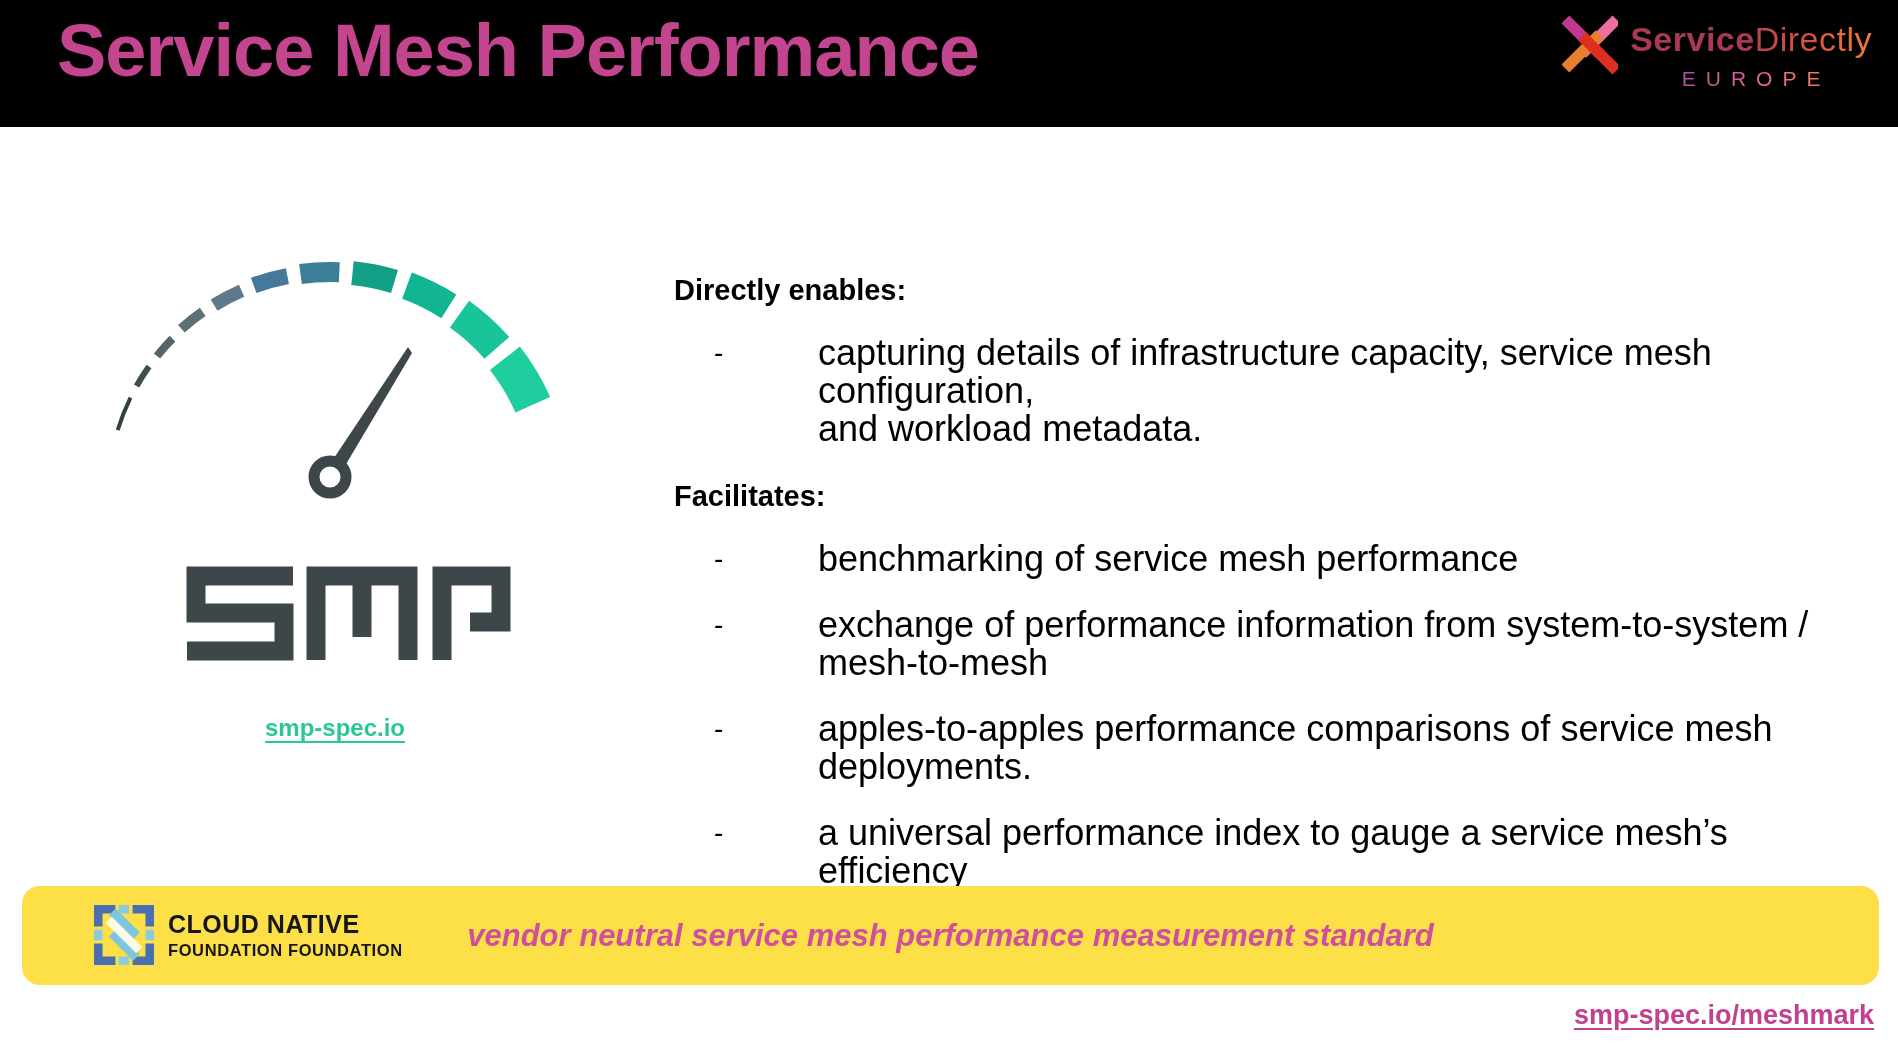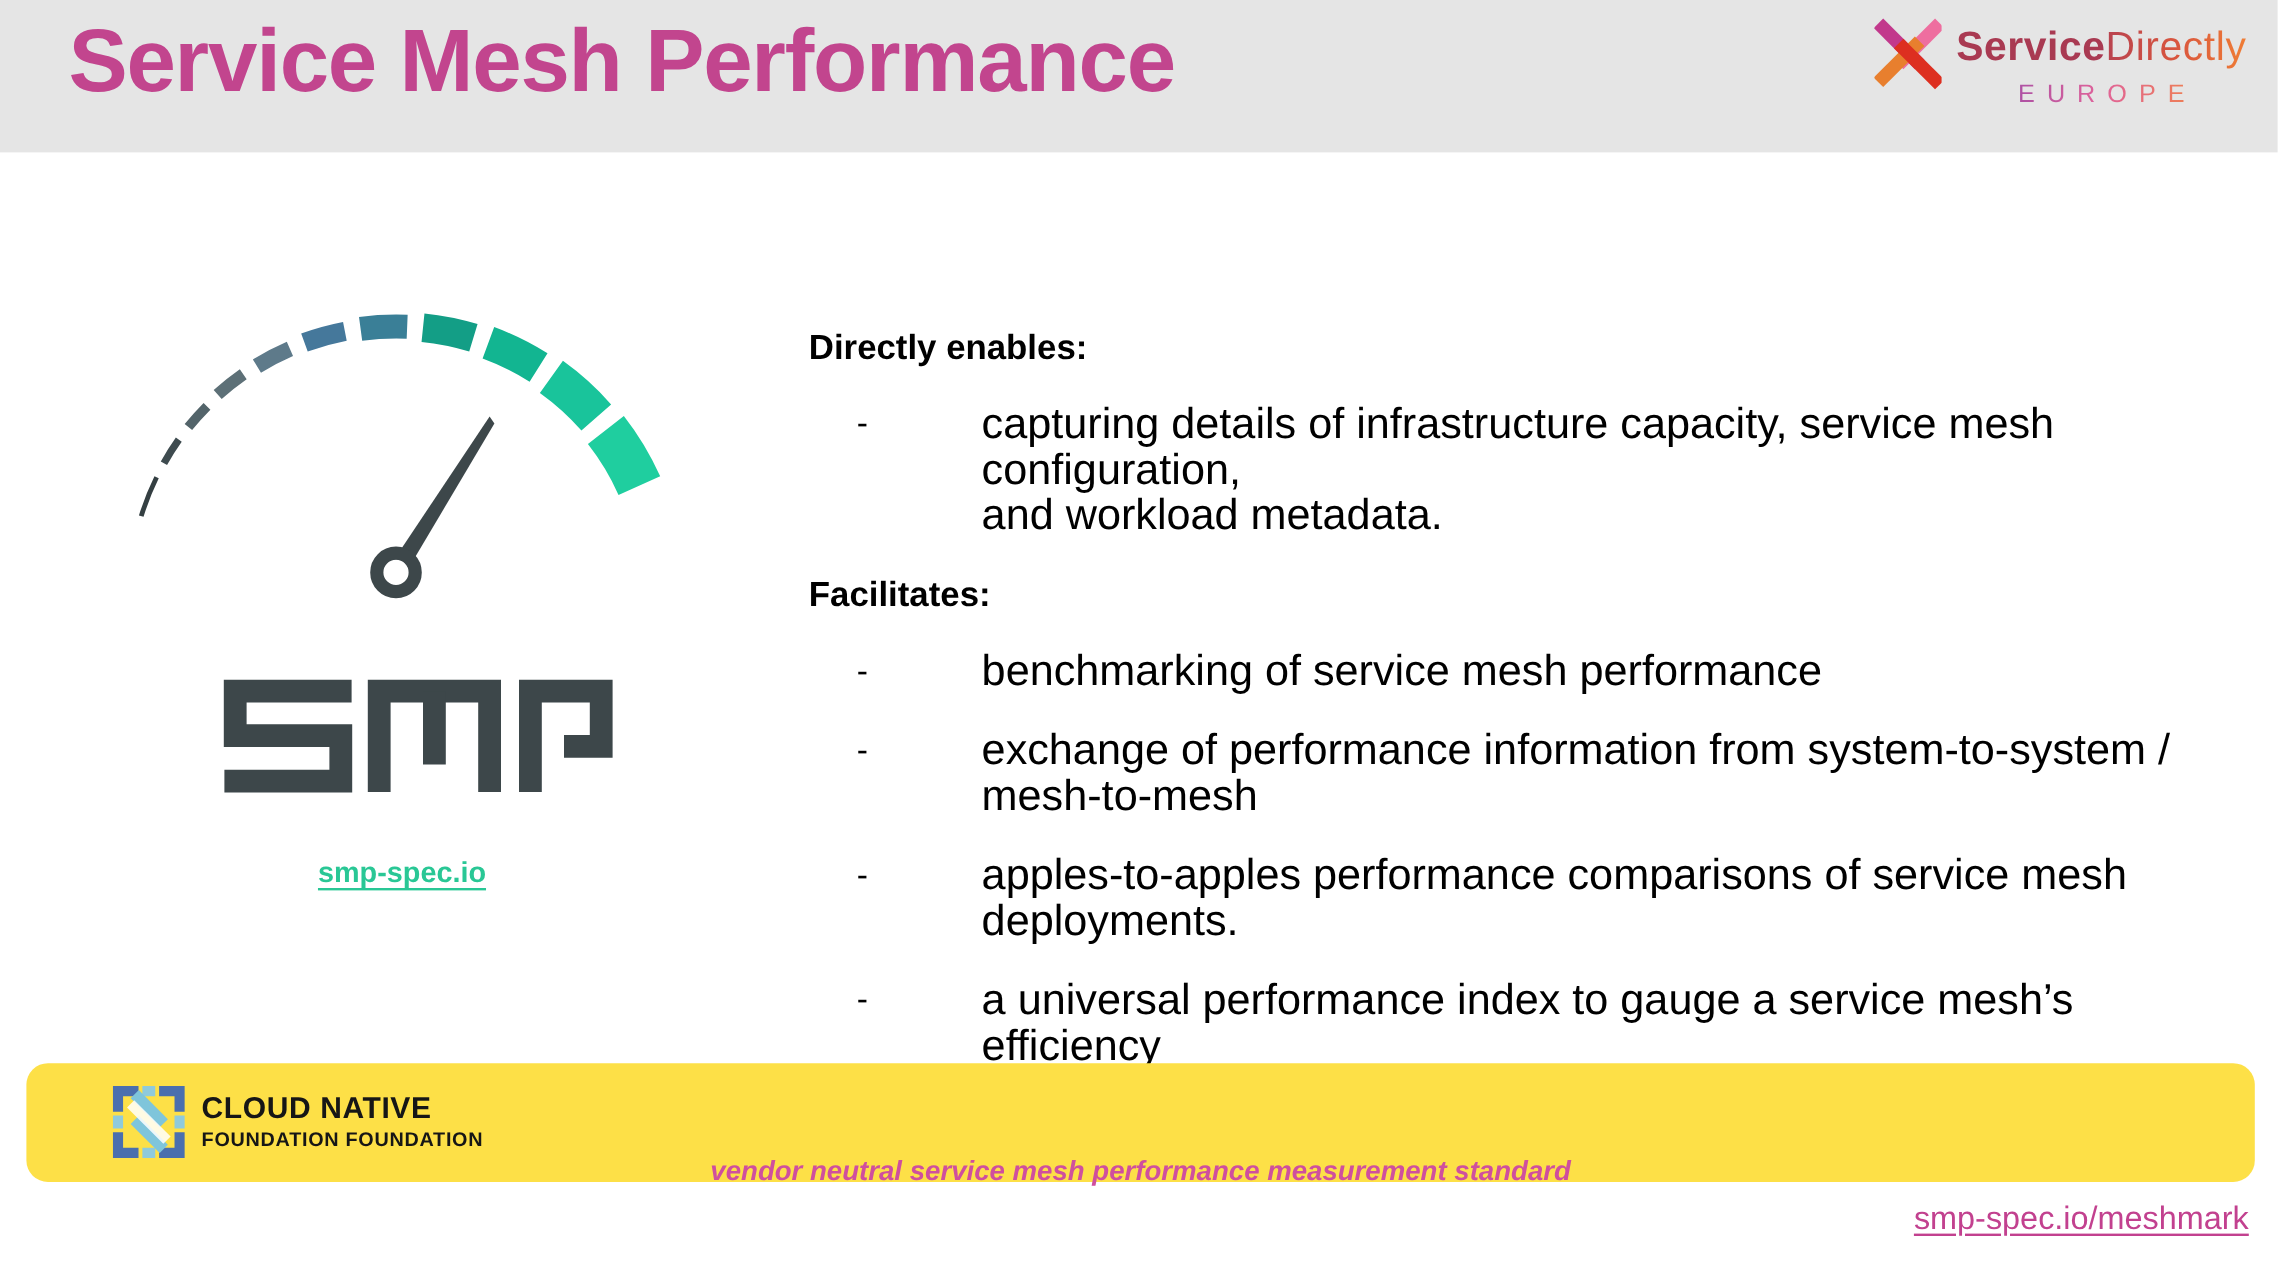--- a/index.html
+++ b/index.html
@@ -1,21 +1,21 @@
 <!DOCTYPE html>
 <html><head>
 <meta charset="utf-8">
 <style>
   html,body{margin:0;padding:0;}
   body{
     width:1898px;height:1054px;position:relative;overflow:hidden;
     background:#ffffff;font-family:"Liberation Sans",sans-serif;
   }
   
-  .header{position:absolute;left:0;top:0;width:1898px;height:127px;background:#e5e5e5;}
+  .header{position:absolute;left:0;top:0;width:1898px;height:127px;background:#000000;}
   .page-title{
     position:absolute;left:57px;top:8px;font-size:74px;font-weight:bold;
     color:#c2458e;letter-spacing:-1px;
   }
   .brand{position:absolute;right:26px;top:6px;display:flex;align-items:flex-start;gap:12px;}
   .brand-icon{width:56px;height:68px;margin-top:4px;}
   .brand-text{display:flex;flex-direction:column;align-items:center;}
   .brand-name{font-size:34px;letter-spacing:0.5px;margin-top:14px;}
   .brand-name .b1{font-weight:bold;color:#a93a52;margin-top:16px;}
   .brand-name .b2{
@@ -46,24 +46,24 @@
     position:absolute;left:22px;top:886px;width:1857px;height:99px;
     background:#fde047;border-radius:18px;
   }
   .cncf{position:absolute;left:72px;top:19px;display:flex;align-items:center;gap:14px;}
   .cncf-icon{width:60px;height:60px;}
   .cncf-text{display:flex;flex-direction:column;color:#161616;}
   .cncf-l1{font-size:25px;font-weight:bold;letter-spacing:0.5px;}
   .cncf-l2{font-size:16.5px;font-weight:bold;letter-spacing:0.6px;margin-top:2px;}
   .tagline{
     position:absolute;left:50%;top:50%;transform:translate(-50%,-50%);
-    font-size:23px;font-weight:bold;font-style:italic;color:#cf4f9e;white-space:nowrap;margin-top:40px;
+    font-size:31px;font-weight:bold;font-style:italic;color:#cf4f9e;white-space:nowrap;
   }
   .footer-link-wrap{position:absolute;right:24px;top:1000px;}
-  .footer-link{font-size:27px;font-weight:normal;color:#c2418f;text-decoration:underline;text-underline-offset:4px;}
+  .footer-link{font-size:27px;font-weight:bold;color:#c2418f;text-decoration:underline;text-underline-offset:4px;}
 </style>
 </head>
 <body>
 
 <div class="header">
   <div class="page-title">Service Mesh Performance</div>
 
   <div class="brand">
     <svg class="brand-icon" viewBox="0 0 60 60">
       <g>

